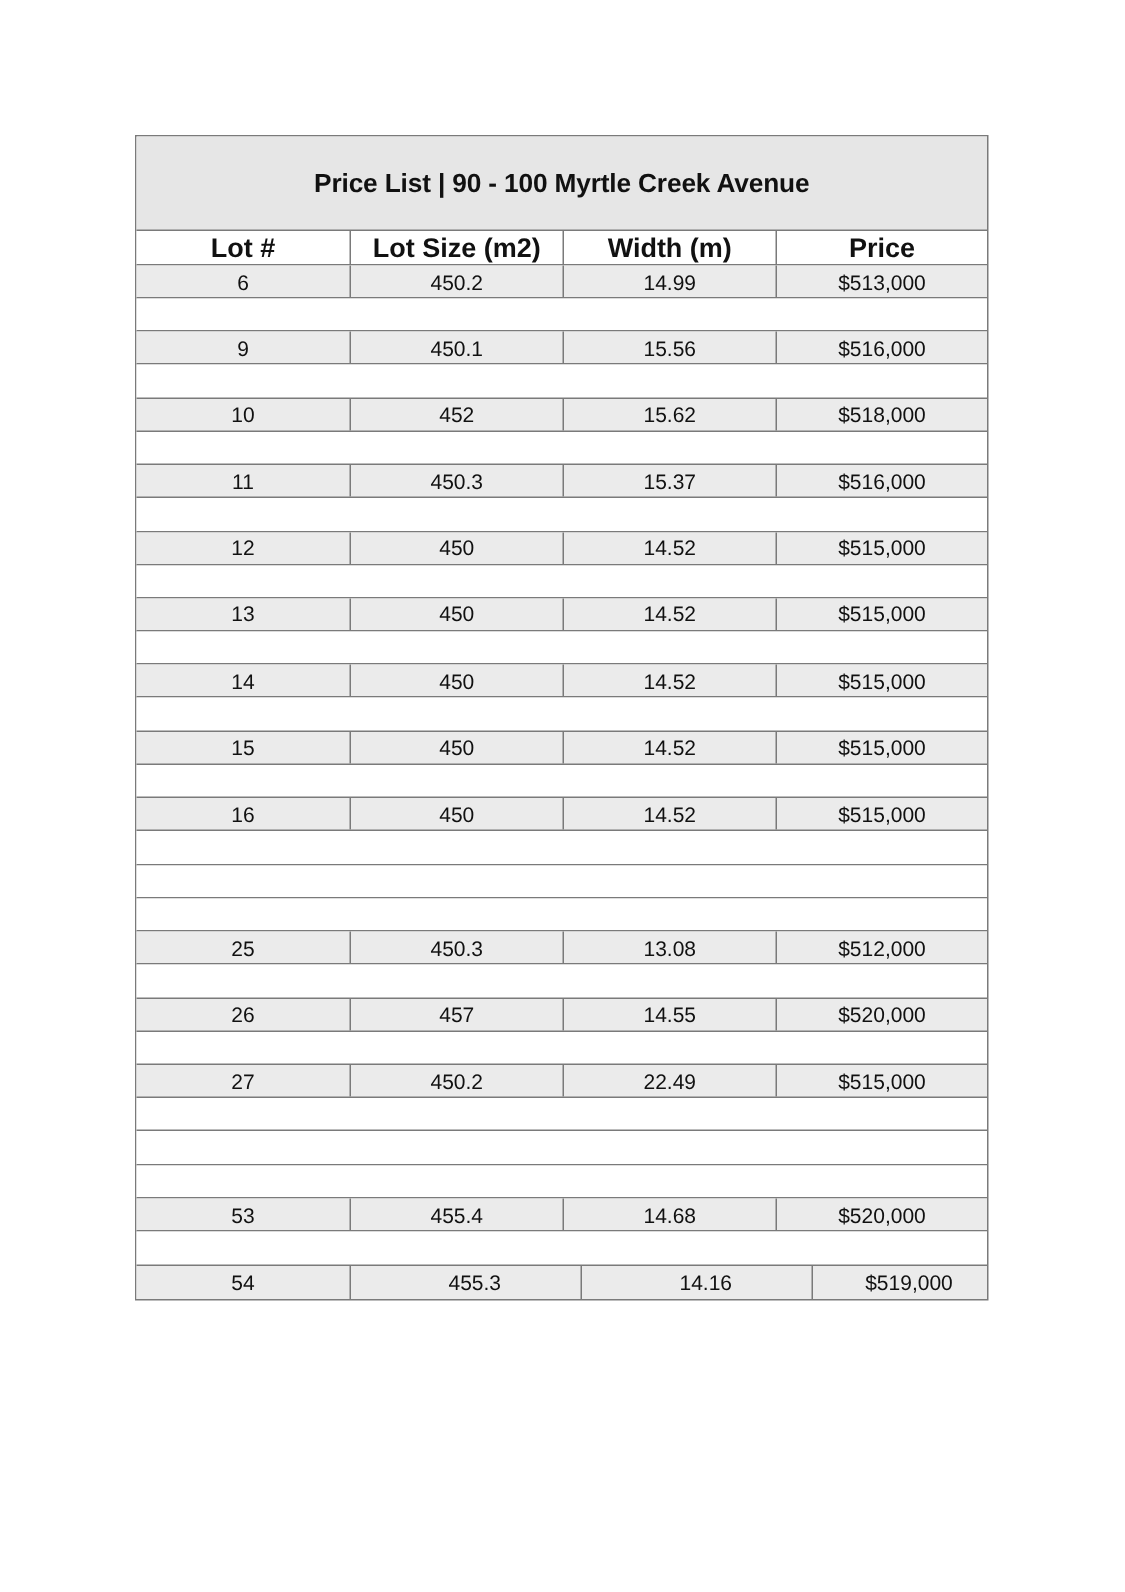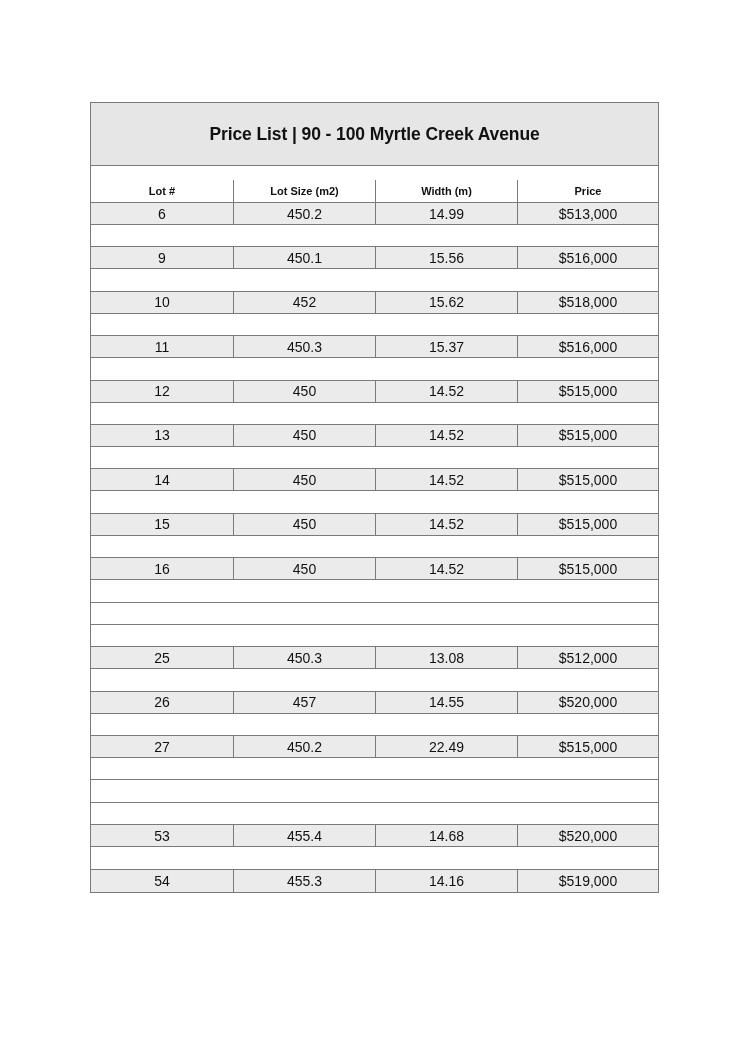--- a/index.html
+++ b/index.html
@@ -10,21 +10,21 @@
     body {
       width: 750px;
       height: 1061px;
       position: relative;
       font-family: "Liberation Sans", "DejaVu Sans", sans-serif;
       color: #111111;
     }
     .price-table {
       position: absolute;
       left: 90px;
-      top: 102px;
+      top: 90px;
       width: 569px;
       border: 1px solid #7a7a7a;
       box-sizing: border-box;
     }
     .title-row {
       height: 62px;
       background: #e6e6e6;
       border-bottom: 1px solid #7a7a7a;
       display: flex;
       align-items: center;
@@ -36,22 +36,21 @@
     .row {
       display: flex;
       height: 22px;
       box-sizing: border-box;
     }
     .header-row {
       background: #ffffff;
       border-bottom: 1px solid #7a7a7a;
       height: 23px;
       font-weight: bold;
-      font-size: 11px;
-      margin-top: 14px;
+      font-size: 18px;
     }
     .data-row {
       background: #ebebeb;
       border-bottom: 1px solid #7a7a7a;
       font-size: 14px;
     }
     .spacer-row {
       background: #ffffff;
       border-bottom: 1px solid #7a7a7a;
       height: 22.4px;
@@ -61,21 +60,21 @@
       align-items: center;
       justify-content: center;
       box-sizing: border-box;
       border-right: 1px solid #7a7a7a;
     }
     .cell:last-child { border-right: none; }
     .c1 { width: 143px; }
     .c2 { width: 142px; }
     .c3 { width: 142px; }
     .c4 { flex: 1; }
-    .data-row:last-child { border-bottom: none; }
+    .data-row:last-child { border-bottom: none; gap: 12px; }
   </style>
 </head>
 <body>
 
 <div class="price-table">
   <div class="title-row">Price List | 90 - 100 Myrtle Creek Avenue</div>
 
   <div class="row header-row">
     <div class="cell c1">Lot #</div>
     <div class="cell c2">Lot Size (m2)</div>

